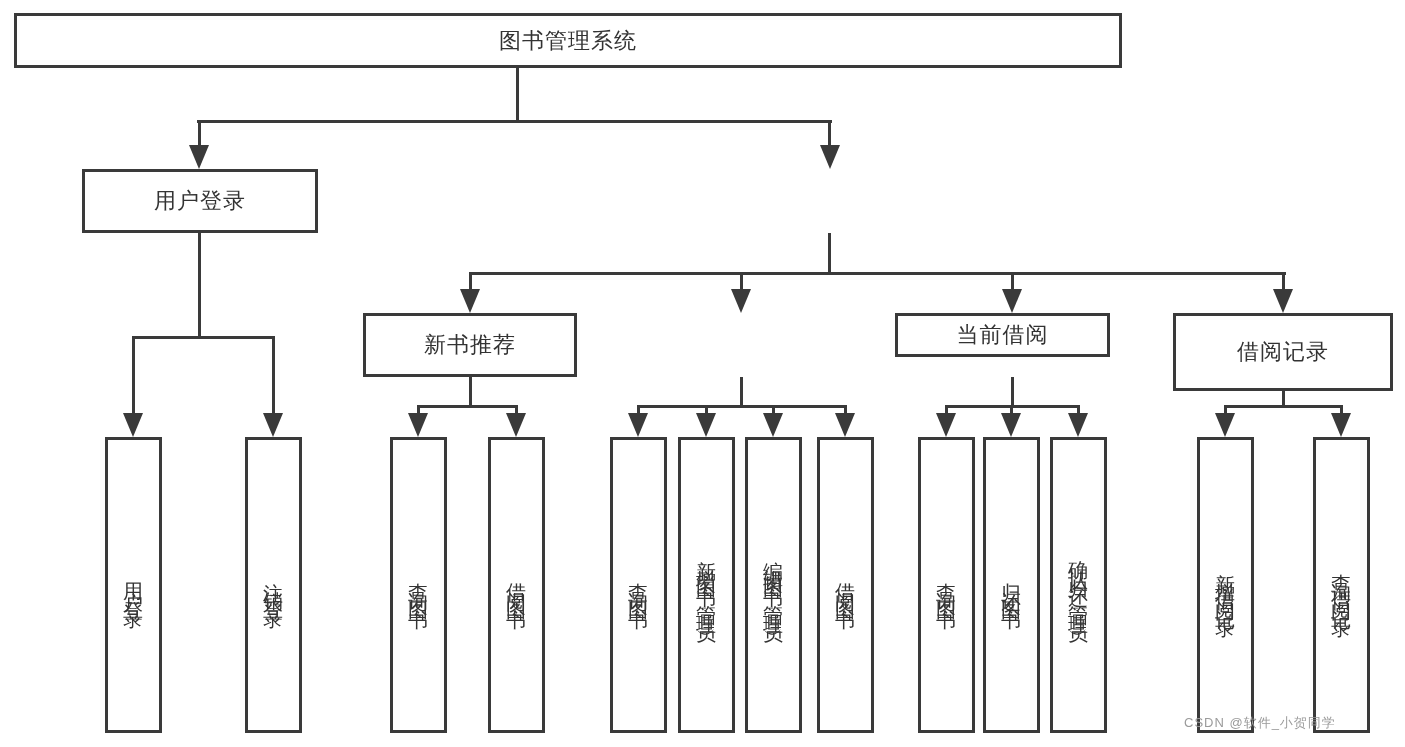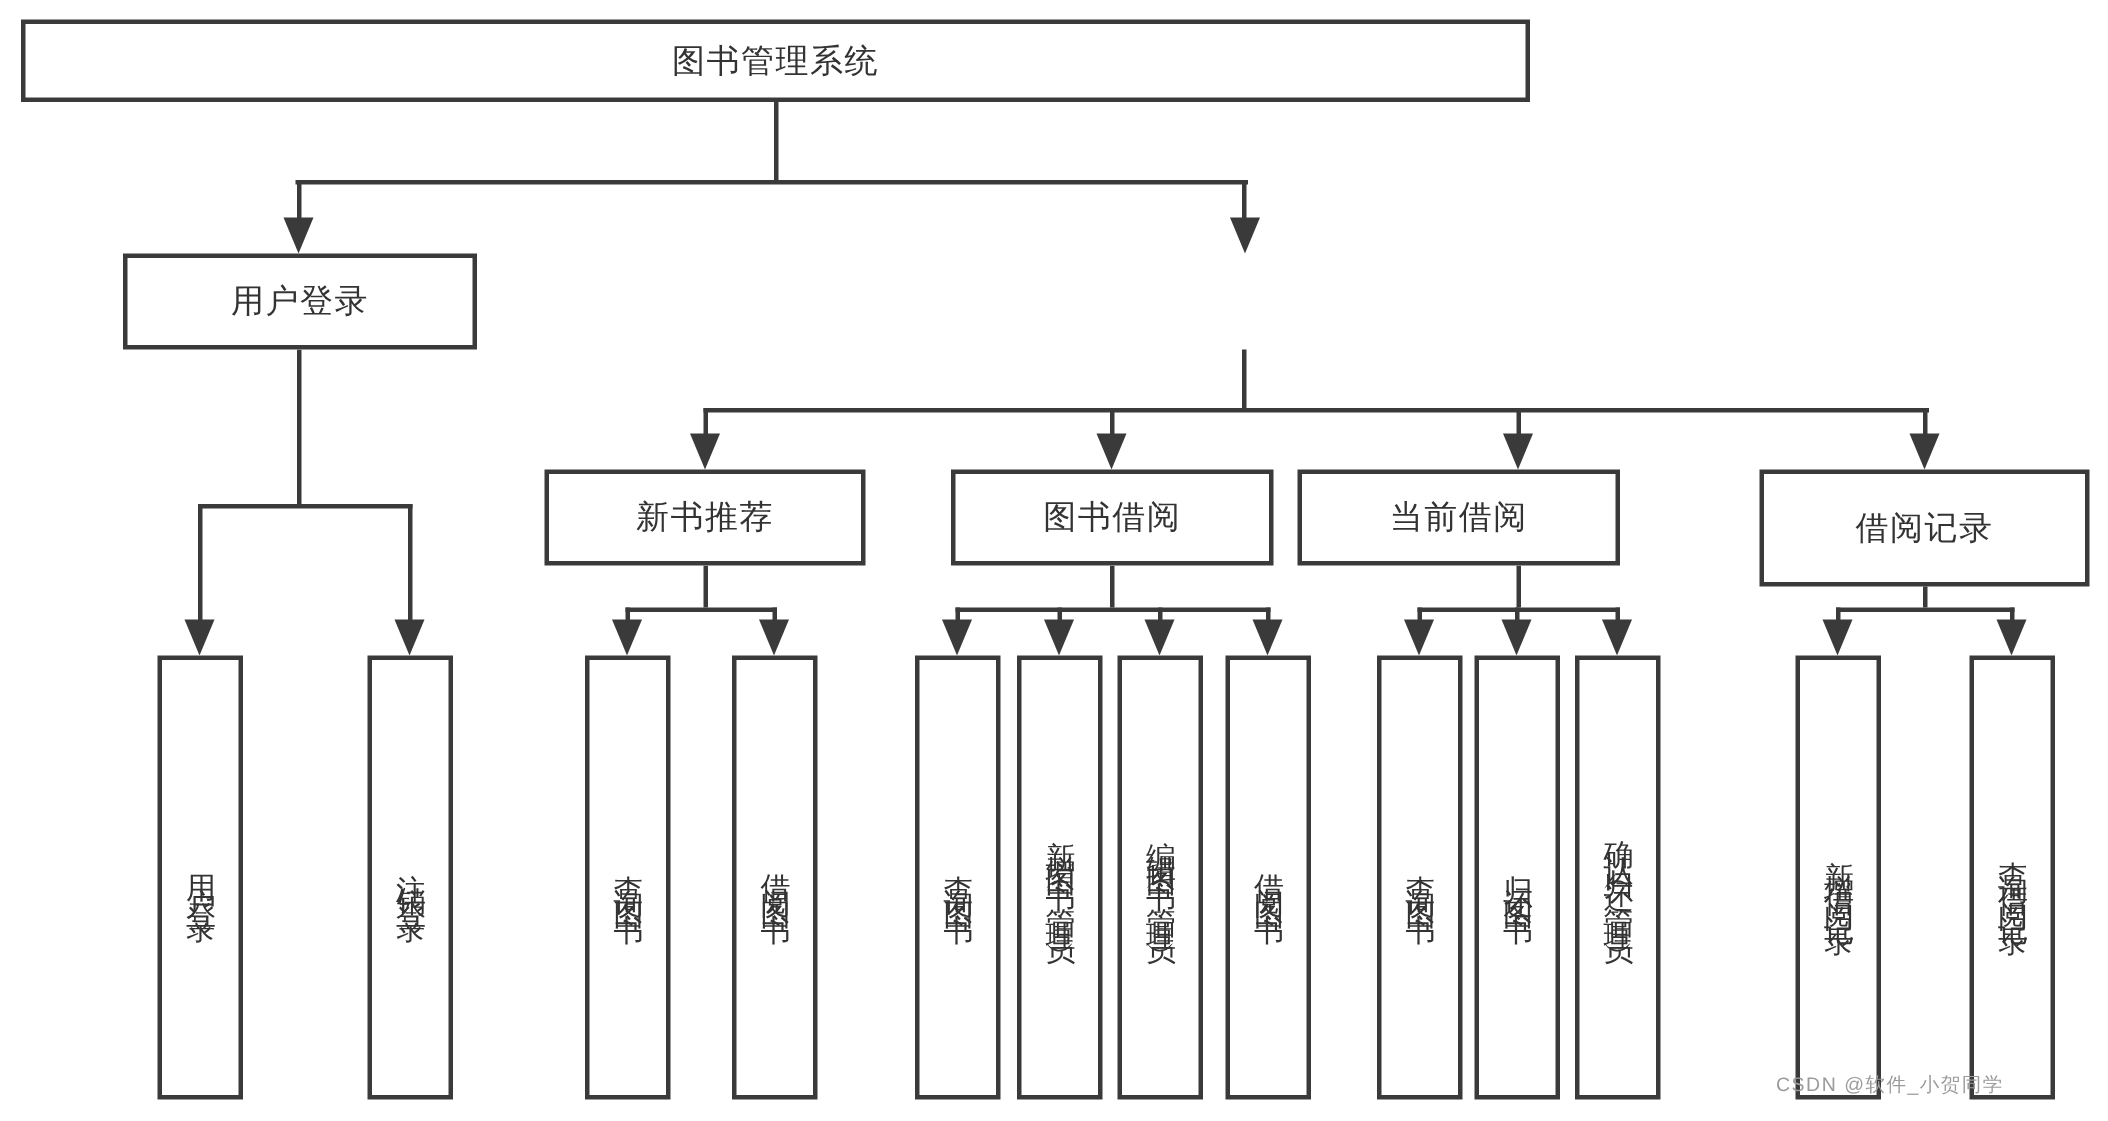--- a/index.html
+++ b/index.html
@@ -104,35 +104,32 @@
   <div class="arrow" style="left:1001px;top:413px"></div>
   <div class="arrow" style="left:1068px;top:413px"></div>
 
   <div class="v" style="left:1282px;top:377px;height:28px"></div>
   <div class="h" style="left:1224px;top:405px;width:119px"></div>
   <div class="v" style="left:1224px;top:405px;height:10px"></div>
   <div class="v" style="left:1340px;top:405px;height:10px"></div>
   <div class="arrow" style="left:1215px;top:413px"></div>
   <div class="arrow" style="left:1331px;top:413px"></div>
 
-  <div class="box" style="left:14px;top:13px;width:1006px;height:55px">
+  <div class="box" style="left:14px;top:13px;width:1108px;height:55px">
     <span>图书管理系统</span>
   </div>
 
   <div class="box" style="left:82px;top:169px;width:236px;height:64px">
     <span>用户登录</span>
   </div>
 
   <div class="box" style="left:363px;top:313px;width:214px;height:64px">
     <span>新书推荐</span>
   </div>
-  <div class="box" style="left:634px;top:313px;width:215px;height:64px">
-    <span>图书借阅</span>
-  </div>
-  <div class="box" style="left:865px;top:313px;width:215px;height:64px">
+  <div class="box" style="left:895px;top:313px;width:215px;height:44px">
     <span>当前借阅</span>
   </div>
   <div class="box" style="left:1173px;top:313px;width:220px;height:78px">
     <span>借阅记录</span>
   </div>
 
   <div class="box leaf" style="left:105px;top:437px;width:57px;height:296px">
     <span class="vtext">用户登录</span>
   </div>
   <div class="box leaf" style="left:245px;top:437px;width:57px;height:296px">

